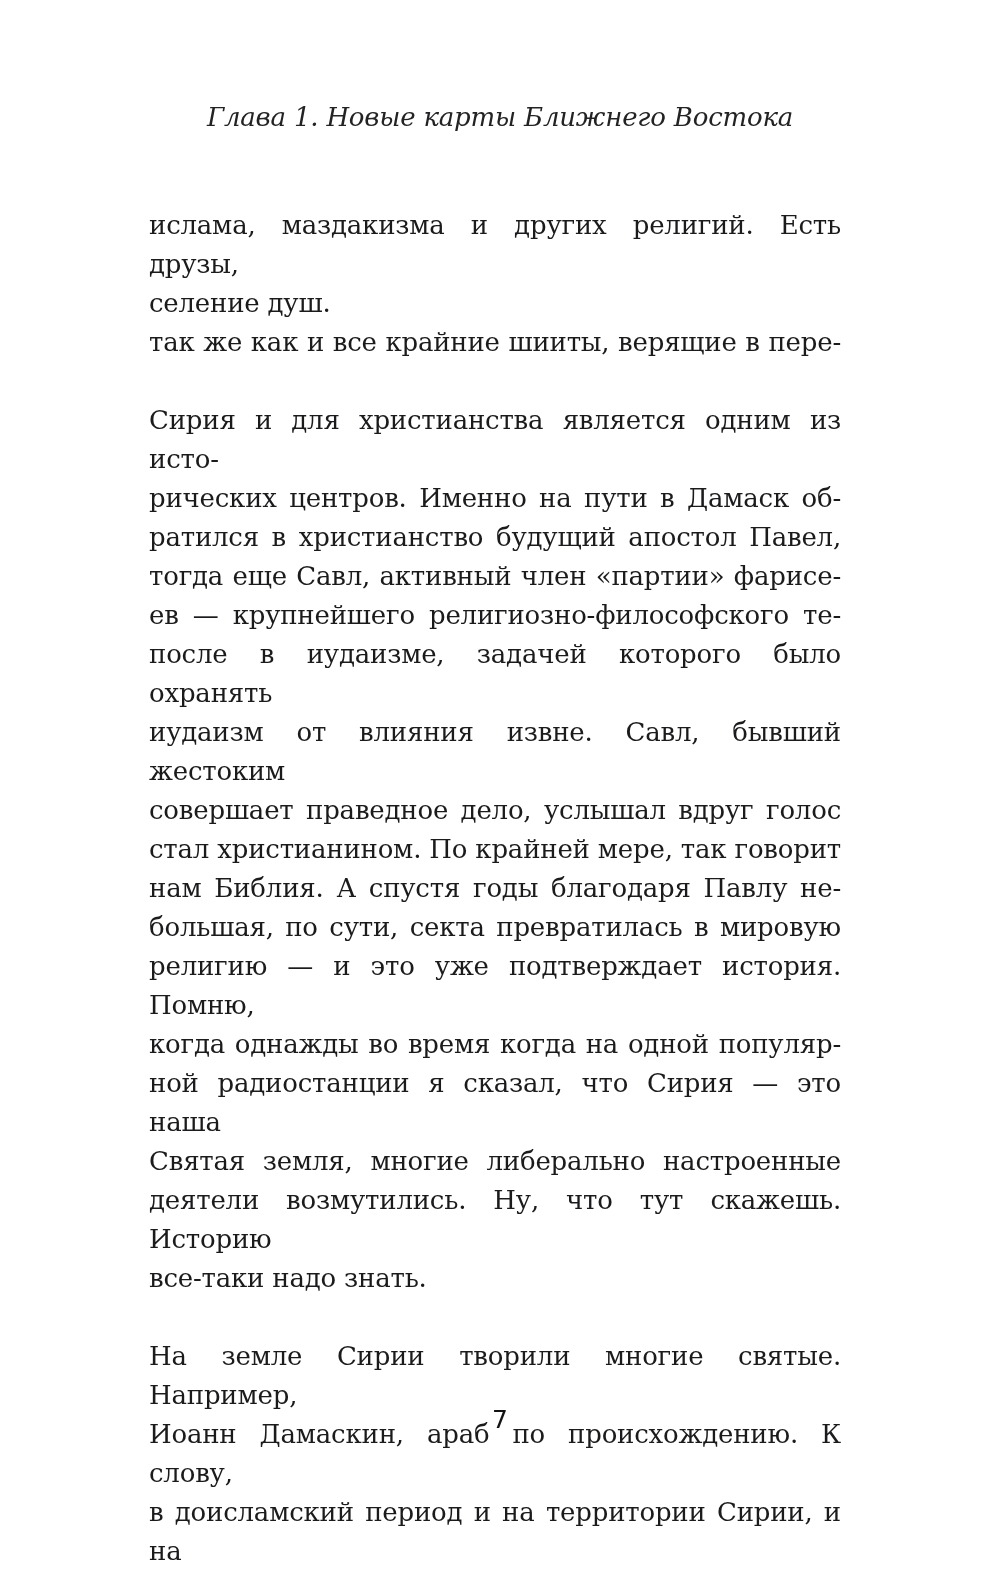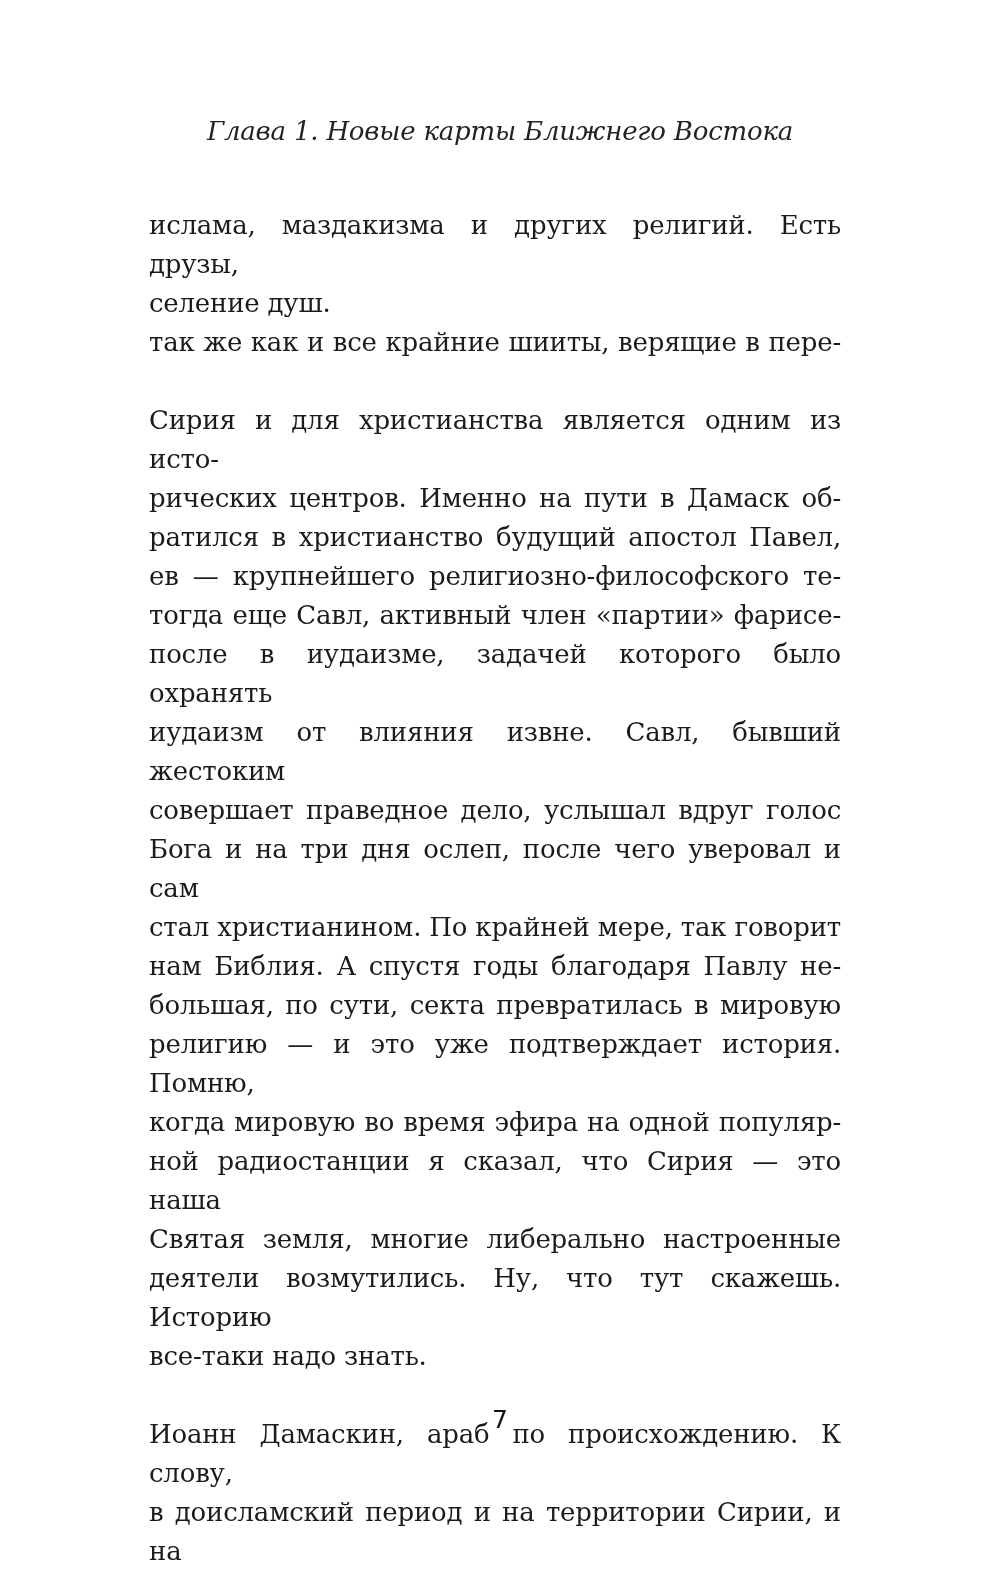--- a/index.html
+++ b/index.html
@@ -10,21 +10,21 @@
   .page {
     position: relative;
     width: 1000px;
     height: 1575px;
     background: #ffffff;
     font-family: "DejaVu Serif", serif;
     overflow: hidden;
   }
   .running-header {
     position: absolute;
-    top: 114px;
+    top: 100px;
     left: 0;
     width: 100%;
     text-align: center;
     font-style: italic;
     font-size: 26px;
     line-height: 34px;
     color: #232325;
     letter-spacing: -0.2px;
   }
   .text-block {
@@ -72,37 +72,37 @@
   <div class="text-block">
       <div class="paragraph">
         <div class="line">ислама, маздакизма и других религий. Есть друзы,</div>
         <div class="line last">селение душ.</div>
         <div class="line">так же как и все крайние шииты, верящие в пере-</div>
       </div>
       <div class="paragraph">
         <div class="line">Сирия и для христианства является одним из исто-</div>
         <div class="line">рических центров. Именно на пути в Дамаск об-</div>
         <div class="line">ратился в христианство будущий апостол Павел,</div>
+        <div class="line">тогда еще Савл, активный член «партии» фарисе-</div>
         <div class="line">ев — крупнейшего религиозно-философского те-</div>
-        <div class="line">тогда еще Савл, активный член «партии» фарисе-</div>
         <div class="line">после в иудаизме, задачей которого было охранять</div>
         <div class="line">иудаизм от влияния извне. Савл, бывший жестоким</div>
         <div class="line">совершает праведное дело, услышал вдруг голос</div>
-        <div class="line">Бога и на три дня ослеп, после чего уверовал и сам</div>
         <div class="line">стал христианином. По крайней мере, так говорит</div>
         <div class="line">нам Библия. А спустя годы благодаря Павлу не-</div>
         <div class="line">большая, по сути, секта превратилась в мировую</div>
         <div class="line">религию — и это уже подтверждает история. Помню,</div>
-        <div class="line">когда мировую во время эфира на одной популяр-</div>
+        <div class="line">когда однажды во время когда на одной популяр-</div>
         <div class="line">ной радиостанции я сказал, что Сирия — это наша</div>
         <div class="line">Святая земля, многие либерально настроенные</div>
         <div class="line">деятели возмутились. Ну, что тут скажешь. Историю</div>
         <div class="line last">все-таки надо знать.</div>
       </div>
       <div class="paragraph">
+        <div class="line">На земле Сирии творили многие святые. Например,</div>
         <div class="line">Иоанн Дамаскин, араб по происхождению. К слову,</div>
         <div class="line">в доисламский период и на территории Сирии, и на</div>
         <div class="line">Аравийском полуострове было очень много христи-</div>
       </div>
     </div>
 
   <div class="page-number">7</div>
 </div>
 
 </body></html>

